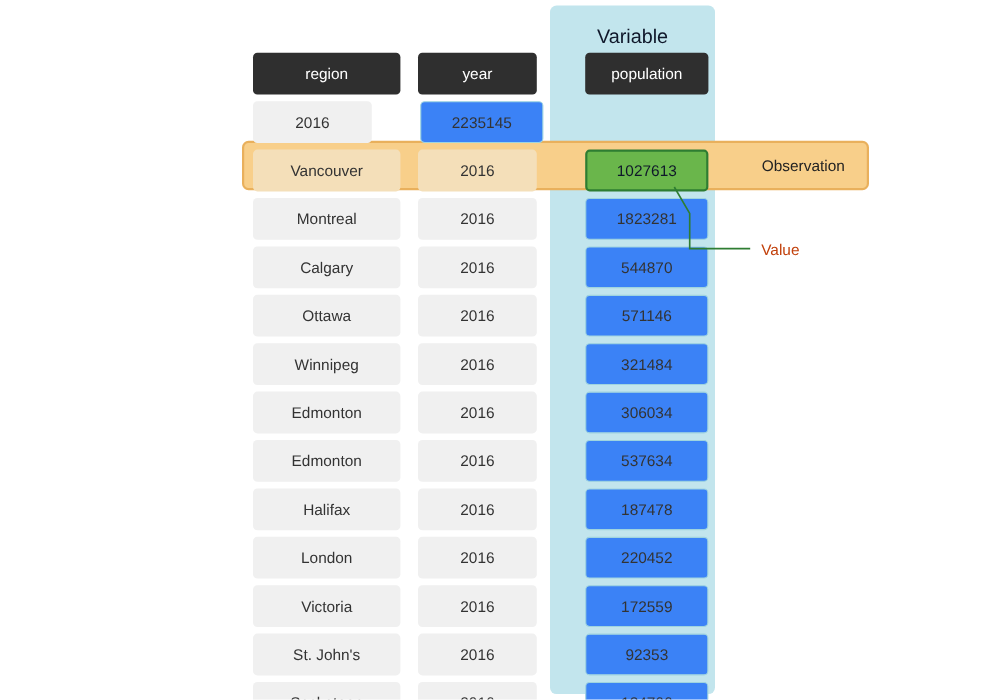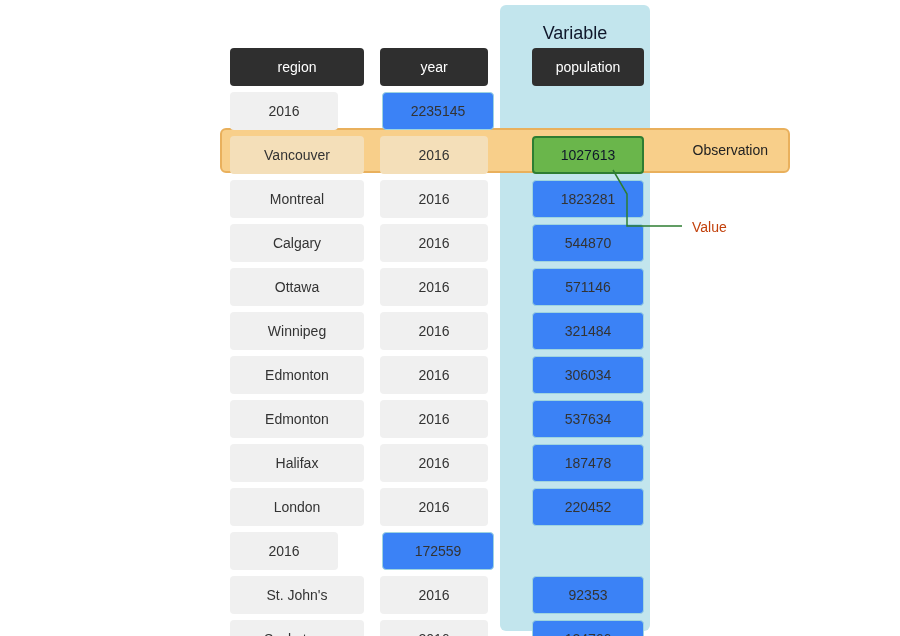--- a/index.html
+++ b/index.html
@@ -187,20 +187,21 @@
           <div class="cell c-region">Halifax</div>
           <div class="cell c-year">2016</div>
           <div class="cell c-pop">187478</div>
         </div>
         <div class="trow body">
           <div class="cell c-region">London</div>
           <div class="cell c-year">2016</div>
           <div class="cell c-pop">220452</div>
         </div>
         <div class="trow body">
+          <div class="cell c-region">Victoria</div>
           <div class="cell c-year">2016</div>
           <div class="cell c-pop">172559</div>
         </div>
         <div class="trow body">
           <div class="cell c-region">St. John's</div>
           <div class="cell c-year">2016</div>
           <div class="cell c-pop">92353</div>
         </div>
         <div class="trow body">
           <div class="cell c-region">Saskatoon</div>

